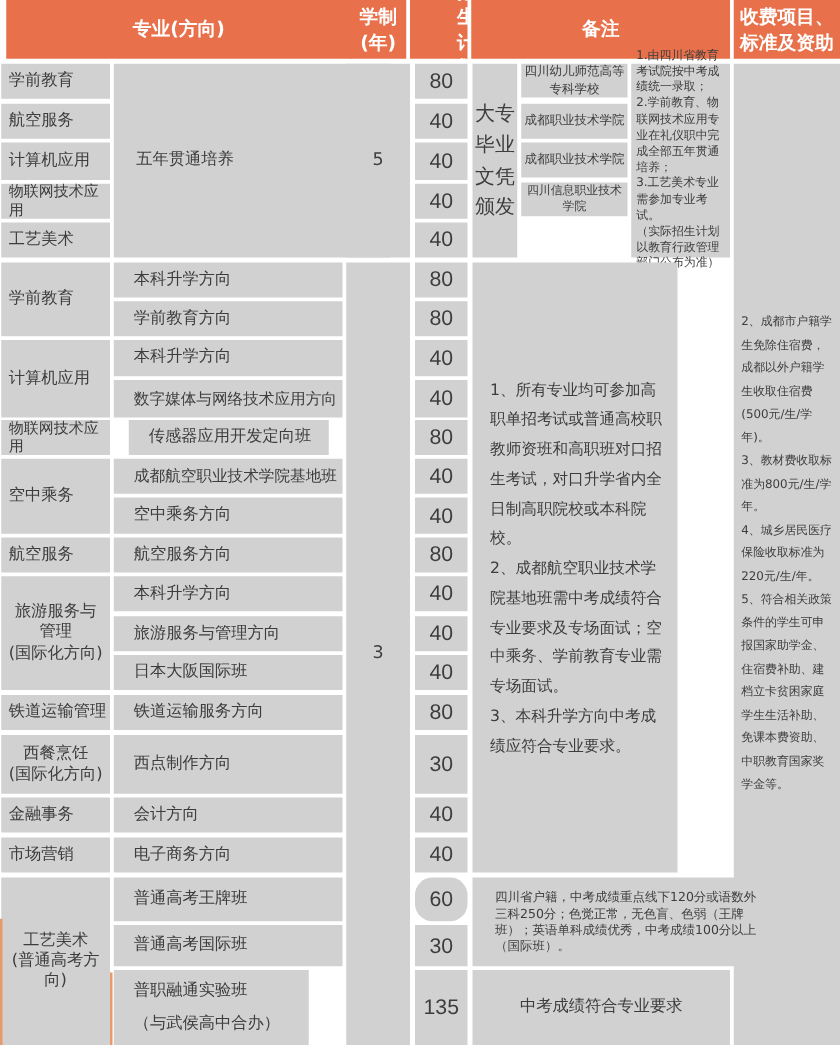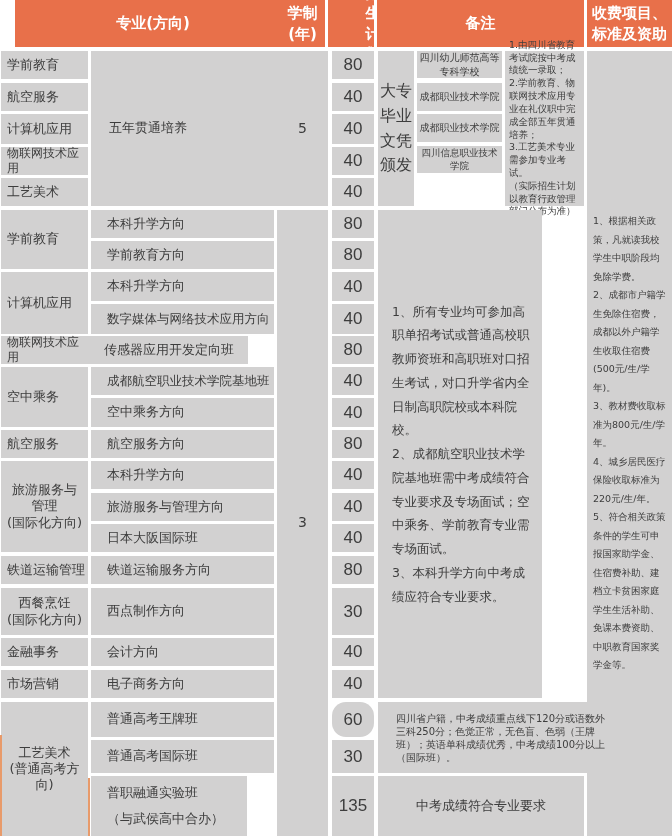--- a/index.html
+++ b/index.html
@@ -15,21 +15,21 @@
   .num { justify-content:center; font-size:17px; font-family:"Liberation Sans",sans-serif; }
   .small { font-size:9.5px; line-height:1.35; }
   .note { font-size:12.5px; line-height:1.9; padding:0 8px 0 14px; align-items:center; }
   .fee { font-size:9.5px; line-height:1.95; padding:0 6px; align-items:center; }
   .vtext { font-size:16px; line-height:1.55; justify-content:center; text-align:center; }
   .orange-line { position:absolute; background:#e89a6a; width:2px; }
 </style>
 </head>
 <body>
 
-<div class="c h" style="left:15px;top:0;width:276px;height:47px;align-items:center;">
+<div class="c h" style="left:5px;top:0;width:276px;height:47px;align-items:center;">
     <span>专业(方向)</span>
   </div>
 <div class="c h" style="left:280px;top:0;width:45px;height:47px;flex-direction:column;">
   <span>学制</span>
   <span>(年)</span>
 </div>
 <div class="c h" style="left:328px;top:0;width:46px;height:47px;flex-direction:column;padding-left:44px;">
   <span>招生</span>
   <span>计划</span>
 </div>
@@ -102,21 +102,20 @@
 <div class="c ctr small" style="left:417px;top:177px;width:85px;height:28px;font-size:10px;margin-top:36px;">
     <span>四川艺术职业学院</span>
   </div>
 <div class="c small" style="left:505px;top:51px;width:79px;height:155px;padding:0 3px 0 4px;white-space:pre-line;font-size:9.5px;"><span>1.由四川省教育考试院按中考成绩统一录取；
 2.学前教育、物联网技术应用专业在礼仪职中完成全部五年贯通培养；
 3.工艺美术专业需参加专业考试。
 （实际招生计划以教育行政管理部门公布为准）</span></div>
 
 <div class="c fee" style="left:587px;top:51px;width:85px;height:785px;">
   <div>
-    <div>1、根据相关政策，凡就读我校学生中职阶段均免除学费。</div>
     <div>2、成都市户籍学生免除住宿费，成都以外户籍学生收取住宿费(500元/生/学年)。</div>
     <div>3、教材费收取标准为800元/生/学年。</div>
     <div>4、城乡居民医疗保险收取标准为220元/生/年。</div>
     <div>5、符合相关政策条件的学生可申报国家助学金、住宿费补助、建档立卡贫困家庭学生生活补助、免课本费资助、中职教育国家奖学金等。</div>
   </div>
 </div>
 
 <div class="c lft" style="left:1px;top:210px;width:87px;height:59px;">
     <span>学前教育</span>
   </div>
@@ -162,21 +161,21 @@
   </div>
 <div class="c dir" style="left:91px;top:241px;width:183px;height:28px;">
     <span>学前教育方向</span>
   </div>
 <div class="c dir" style="left:91px;top:272px;width:183px;height:29px;">
     <span>本科升学方向</span>
   </div>
 <div class="c dir" style="left:91px;top:304px;width:183px;height:30px;font-size:12.5px;">
     <span>数字媒体与网络技术应用方向</span>
   </div>
-<div class="c dir" style="left:88px;top:336px;width:160px;height:28px;">
+<div class="c dir" style="left:103px;top:336px;width:160px;height:28px;">
     <span>传感器应用开发定向班</span>
   </div>
 <div class="c dir" style="left:91px;top:367px;width:183px;height:28px;font-size:12.5px;">
     <span>成都航空职业技术学院基地班</span>
   </div>
 <div class="c dir" style="left:91px;top:398px;width:183px;height:29px;">
     <span>空中乘务方向</span>
   </div>
 <div class="c dir" style="left:91px;top:430px;width:183px;height:28px;">
     <span>航空服务方向</span>

